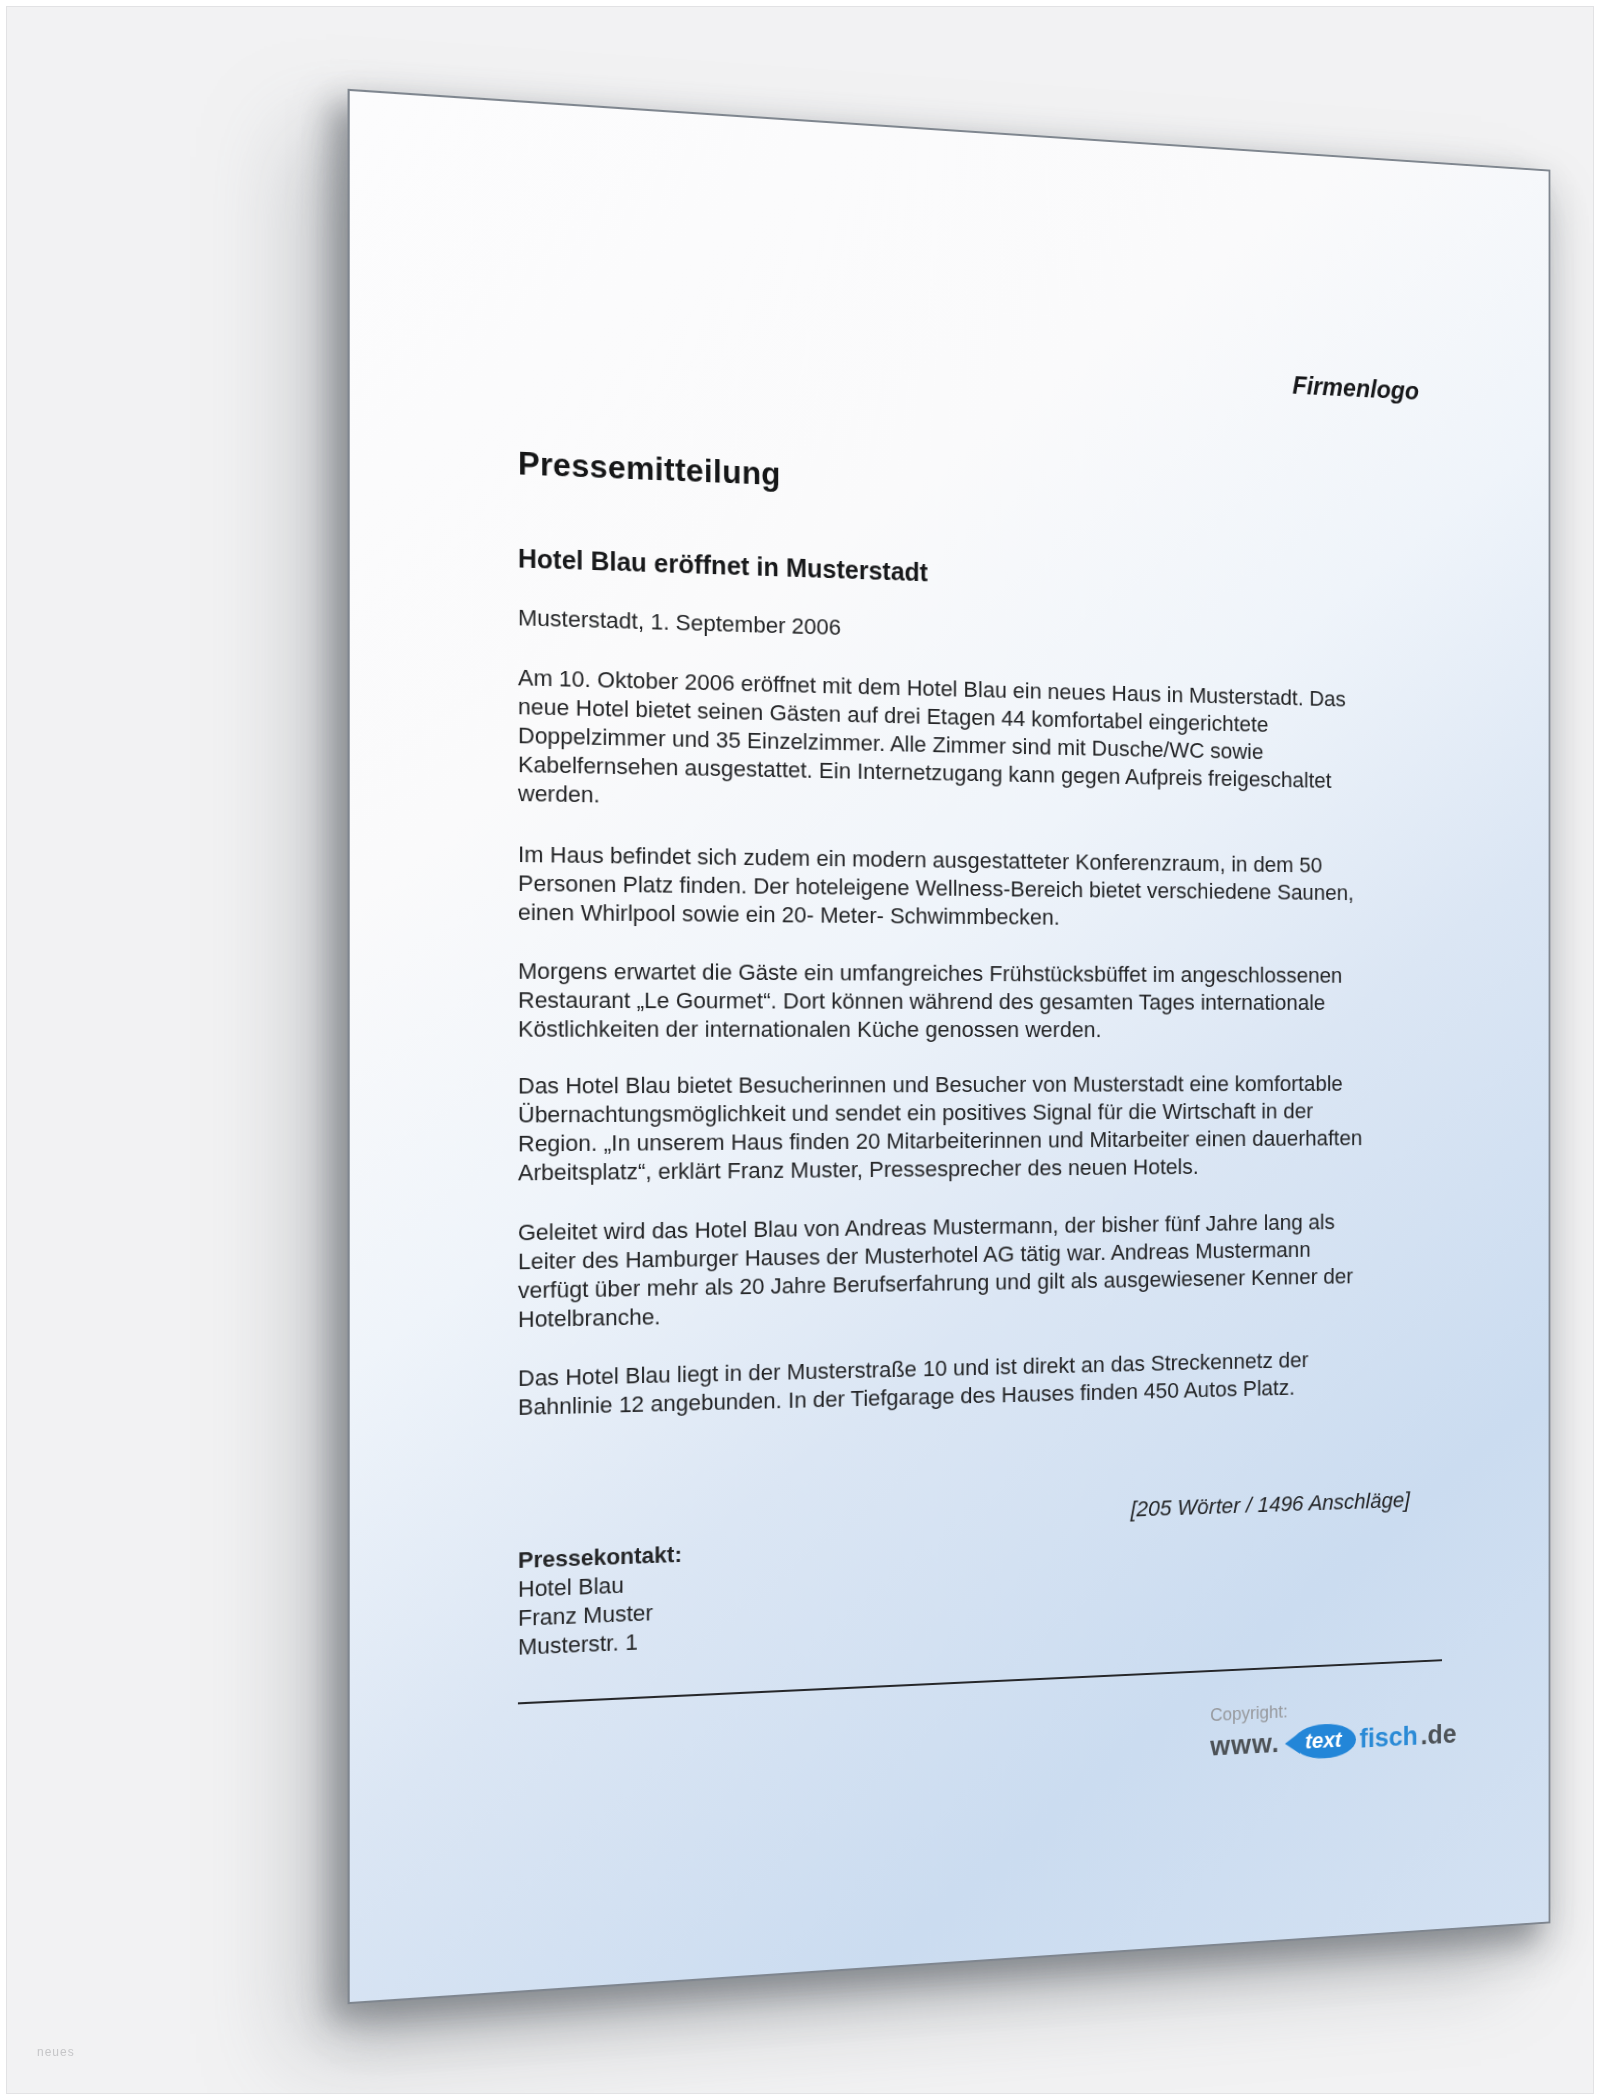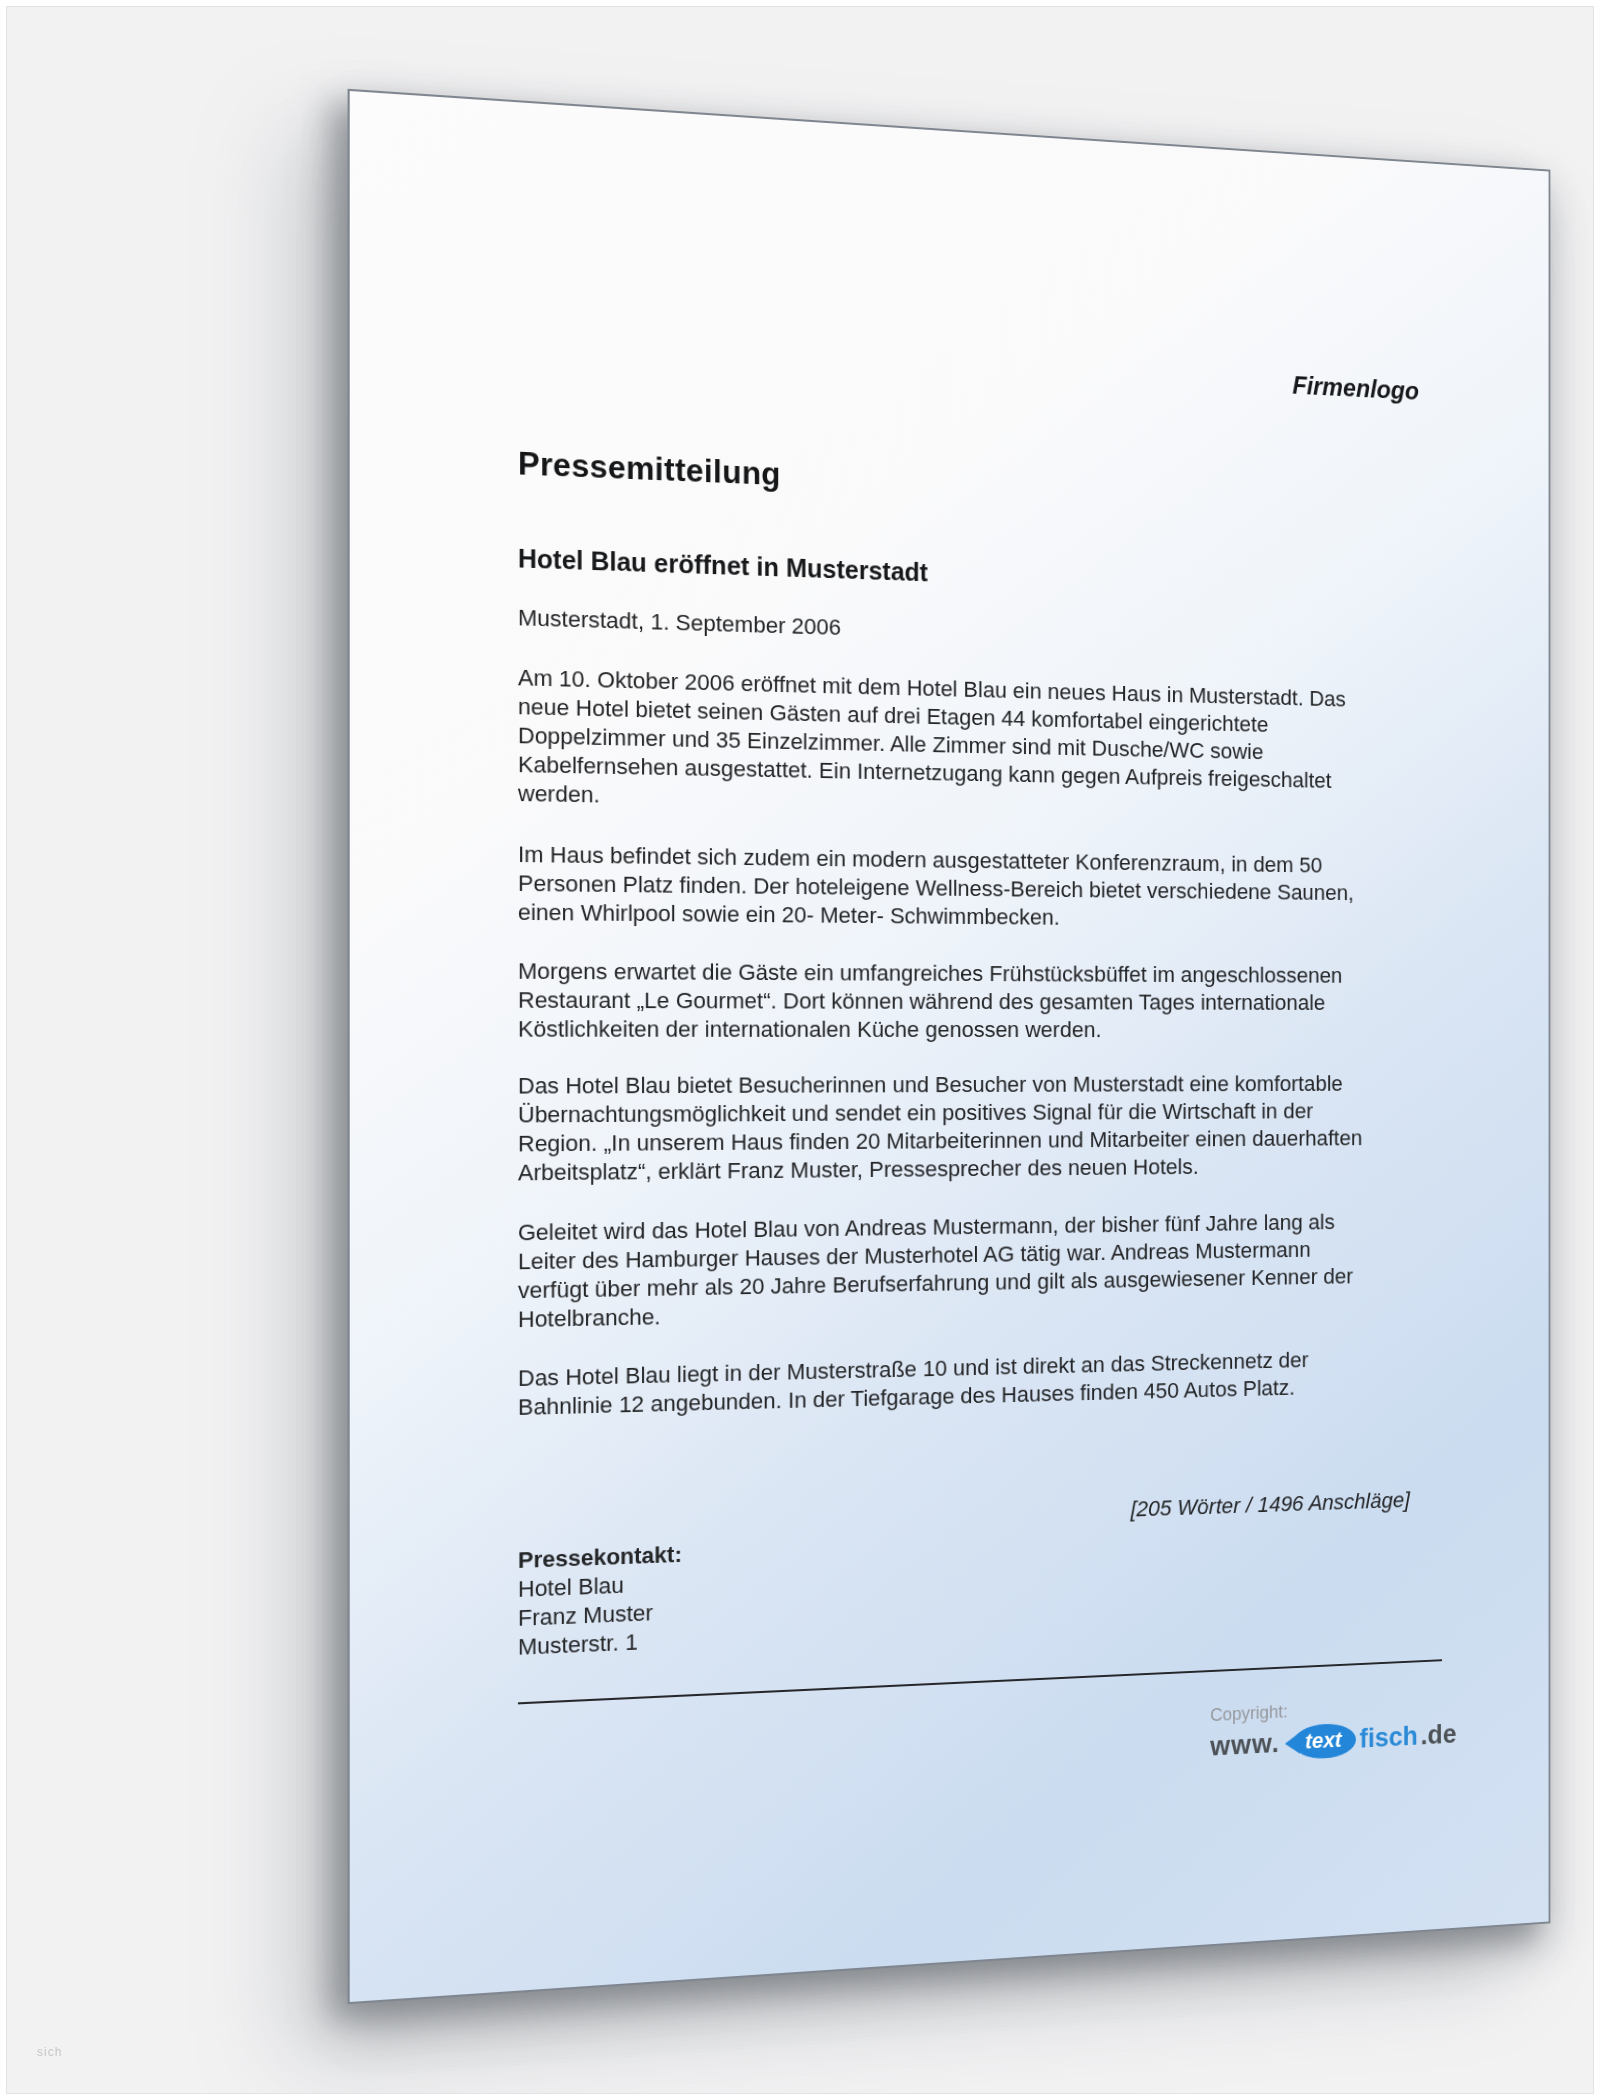--- a/index.html
+++ b/index.html
@@ -128,21 +128,21 @@
     border-radius: 50%;
   }
   .fisch { color: #2a8ad6; margin-left: 4px; }
   .tld { color: #4c5156; margin-left: 3px; }
 </style>
 </head>
 <body>
 
 <div class="canvas">
 
-  <div class="watermark">sich</div>
+  <div class="watermark">neues</div>
 
   <div class="page">
 
     <div class="firmenlogo">Firmenlogo</div>
 
     <h1 class="title">Pressemitteilung</h1>
 
     <h2 class="headline">Hotel Blau eröffnet in Musterstadt</h2>
 
     <div class="dateline">Musterstadt, 1. September 2006</div>

